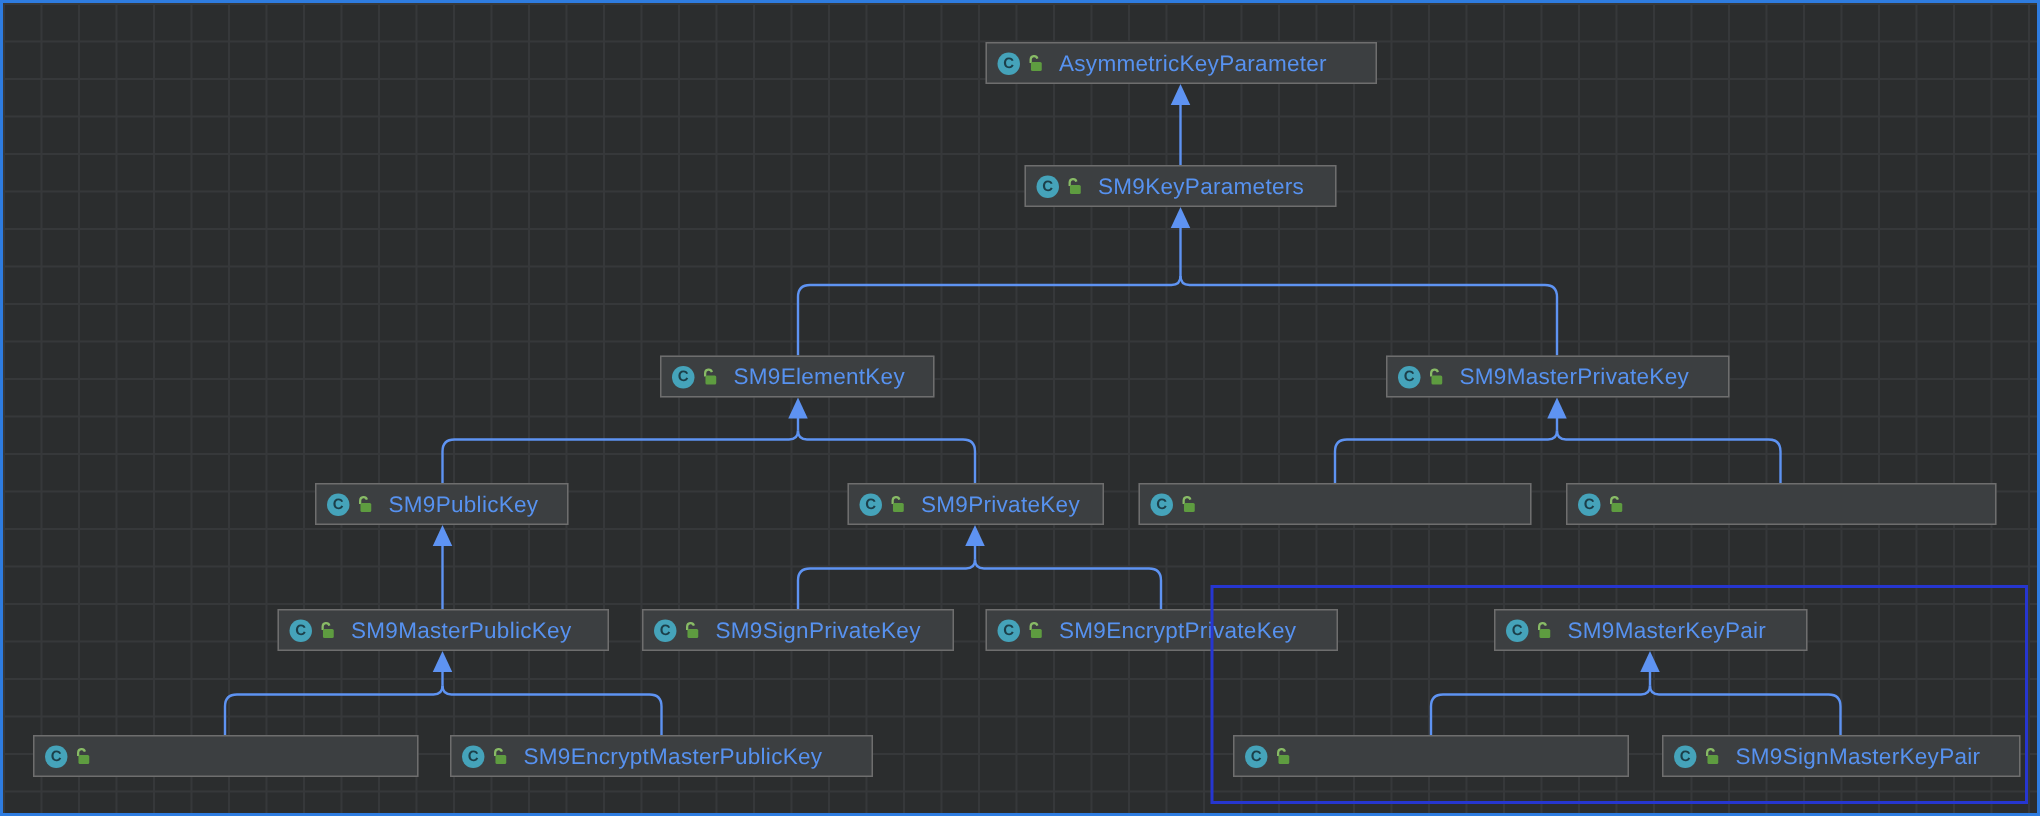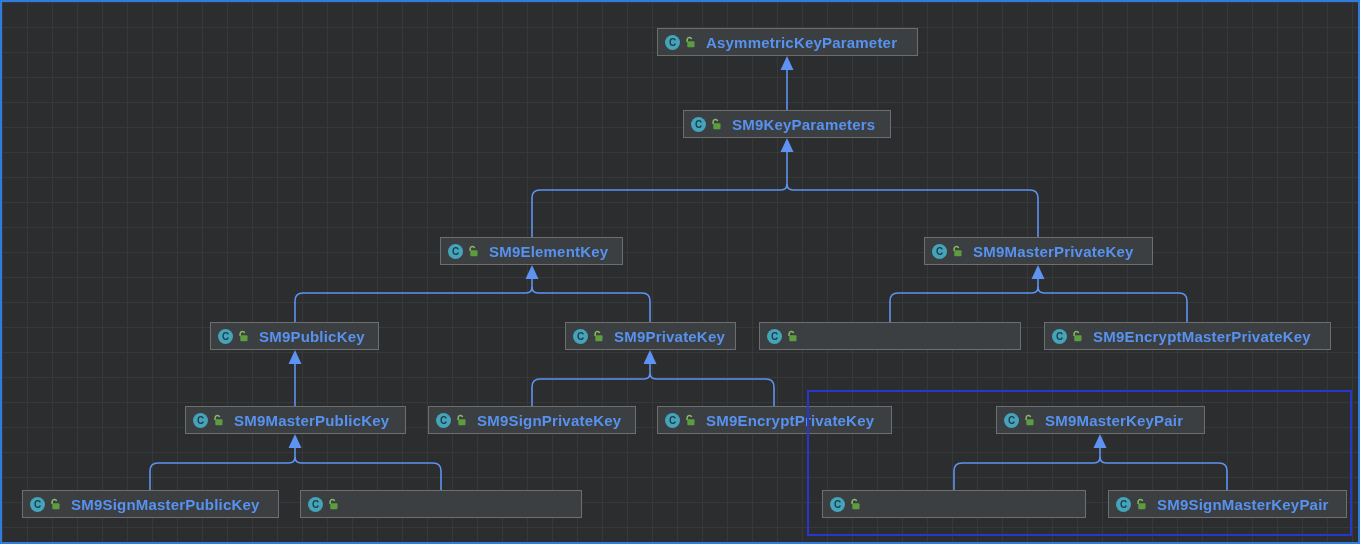--- a/index.html
+++ b/index.html
@@ -40,21 +40,20 @@
     font-size:10px;font-weight:bold;
     display:flex;align-items:center;justify-content:center;
     flex:0 0 auto;
   }
   .lock{flex:0 0 auto;margin-left:4px;}
   .nlabel{
     margin-left:10px;
     color:var(--class-text,#5792F0);
     font-size:15px;
     letter-spacing:0.2px;
-    font-weight:bold;
   }
   .selection{
     position:absolute;
     box-sizing:border-box;
     border:2px solid var(--selection,#2636D0);
     z-index:3;
     pointer-events:none;
   }
 </style>
 </head>
@@ -163,21 +162,20 @@
             <path d="M3.1 6 V3.7 A2.3 2.3 0 0 1 7.6 3.1" fill="none" stroke="#88BB66" stroke-width="1.5"></path>
             <rect x="3.3" y="5.3" width="7.2" height="6" rx="1" fill="#5E9C40"></rect>
           </svg>
         </div>
         <div class="node" style="left: 1042px; top: 320px; width: 287px;">
           <span class="cicon">C</span>
           <svg class="lock" width="12" height="12" viewBox="0 0 12 12">
             <path d="M3.1 6 V3.7 A2.3 2.3 0 0 1 7.6 3.1" fill="none" stroke="#88BB66" stroke-width="1.5"></path>
             <rect x="3.3" y="5.3" width="7.2" height="6" rx="1" fill="#5E9C40"></rect>
           </svg>
-          <span class="nlabel">SM9EncryptMasterPrivateKey</span>
         </div>
         <div class="node" style="left: 183px; top: 404px; width: 221px;">
           <span class="cicon">C</span>
           <svg class="lock" width="12" height="12" viewBox="0 0 12 12">
             <path d="M3.1 6 V3.7 A2.3 2.3 0 0 1 7.6 3.1" fill="none" stroke="#88BB66" stroke-width="1.5"></path>
             <rect x="3.3" y="5.3" width="7.2" height="6" rx="1" fill="#5E9C40"></rect>
           </svg>
           <span class="nlabel">SM9MasterPublicKey</span>
         </div>
         <div class="node" style="left: 426px; top: 404px; width: 208px;">
@@ -203,28 +201,28 @@
             <rect x="3.3" y="5.3" width="7.2" height="6" rx="1" fill="#5E9C40"></rect>
           </svg>
           <span class="nlabel">SM9MasterKeyPair</span>
         </div>
         <div class="node" style="left: 20px; top: 488px; width: 257px;">
           <span class="cicon">C</span>
           <svg class="lock" width="12" height="12" viewBox="0 0 12 12">
             <path d="M3.1 6 V3.7 A2.3 2.3 0 0 1 7.6 3.1" fill="none" stroke="#88BB66" stroke-width="1.5"></path>
             <rect x="3.3" y="5.3" width="7.2" height="6" rx="1" fill="#5E9C40"></rect>
           </svg>
-          <span class="nlabel">SM9SignMasterPublicKey</span>
         </div>
         <div class="node" style="left: 298px; top: 488px; width: 282px;">
           <span class="cicon">C</span>
           <svg class="lock" width="12" height="12" viewBox="0 0 12 12">
             <path d="M3.1 6 V3.7 A2.3 2.3 0 0 1 7.6 3.1" fill="none" stroke="#88BB66" stroke-width="1.5"></path>
             <rect x="3.3" y="5.3" width="7.2" height="6" rx="1" fill="#5E9C40"></rect>
           </svg>
+          <span class="nlabel">SM9EncryptMasterPublicKey</span>
         </div>
         <div class="node" style="left: 820px; top: 488px; width: 264px;">
           <span class="cicon">C</span>
           <svg class="lock" width="12" height="12" viewBox="0 0 12 12">
             <path d="M3.1 6 V3.7 A2.3 2.3 0 0 1 7.6 3.1" fill="none" stroke="#88BB66" stroke-width="1.5"></path>
             <rect x="3.3" y="5.3" width="7.2" height="6" rx="1" fill="#5E9C40"></rect>
           </svg>
         </div>
         <div class="node" style="left: 1106px; top: 488px; width: 239px;">
           <span class="cicon">C</span>

